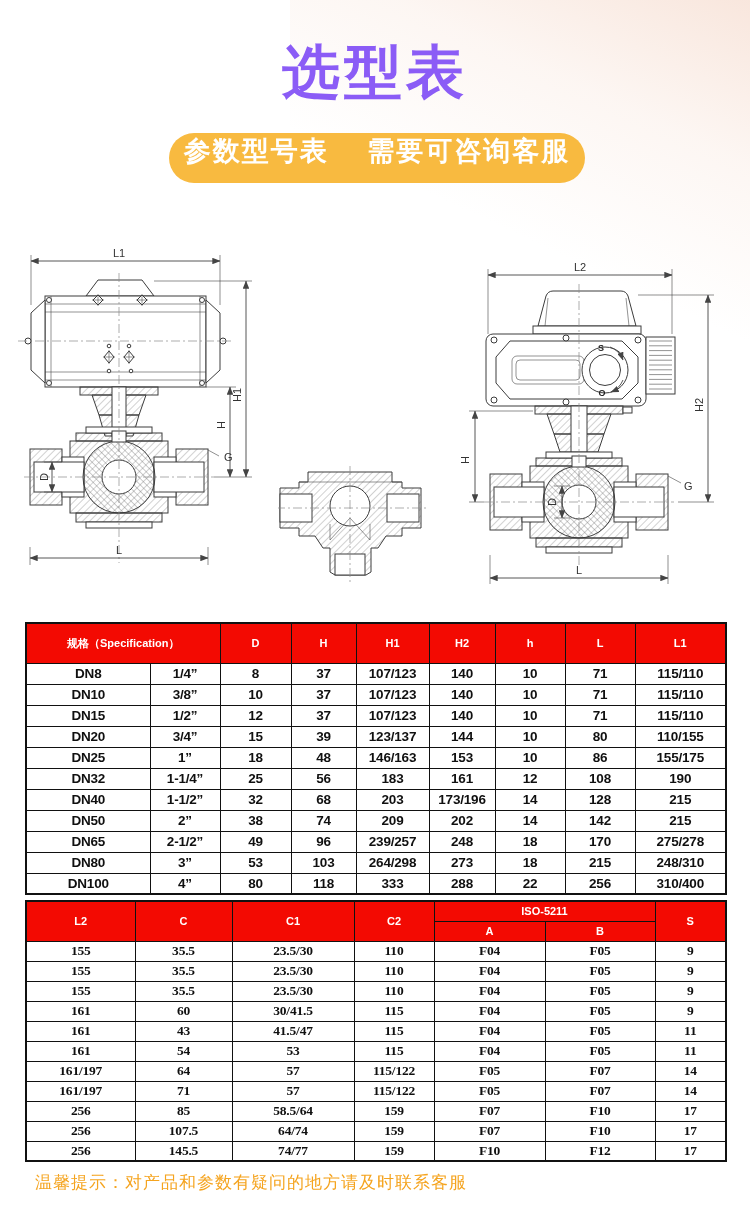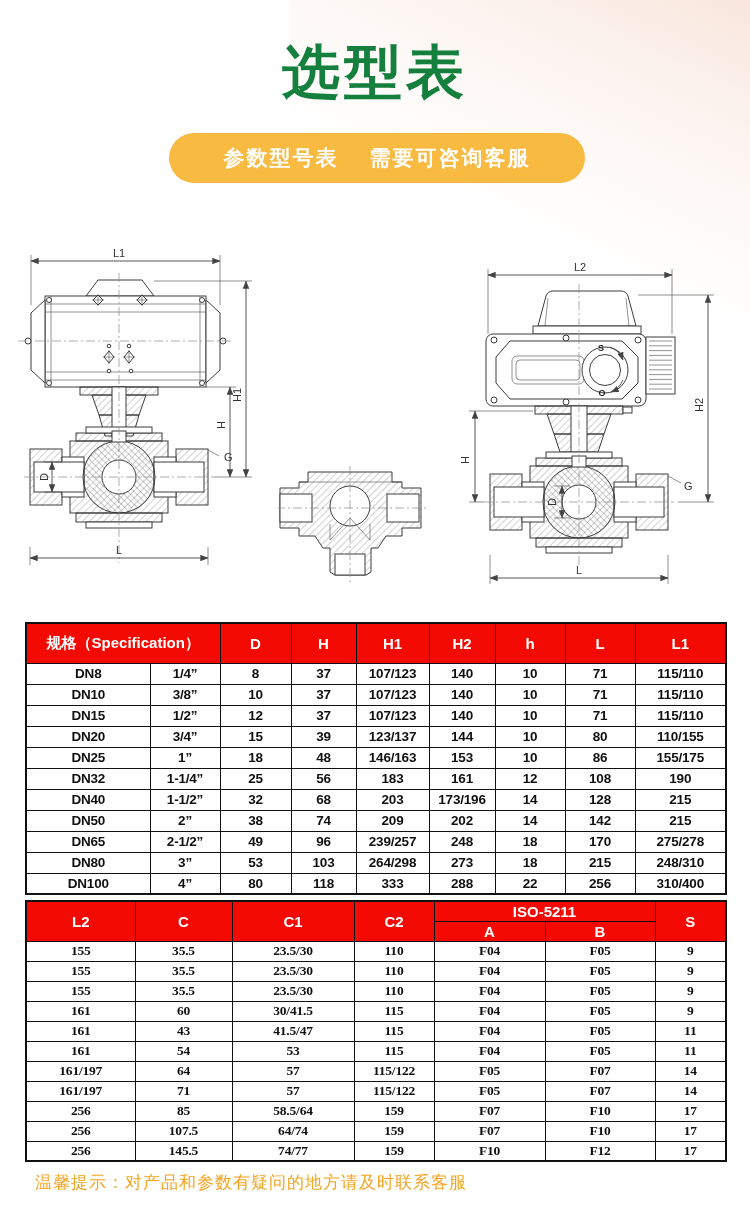--- a/index.html
+++ b/index.html
@@ -7,46 +7,46 @@
     width:750px;height:1210px;position:relative;background:#ffffff;
     font-family:"Liberation Sans","DejaVu Sans",sans-serif;overflow:hidden;
   }
   .bg-tint{
     position:absolute;top:0;right:0;width:460px;height:340px;
     background:linear-gradient(205deg,rgba(243,210,193,.55) 0%,rgba(248,228,217,.32) 30%,rgba(255,255,255,0) 62%);
     pointer-events:none;
   }
   .page-title{
     position:absolute;top:34px;left:0;width:100%;text-align:center;
-    font-size:58px;font-weight:900;color:#15803d;letter-spacing:4px;
+    font-size:58px;font-weight:900;color:#8b5cf6;letter-spacing:4px;
   }
   .banner-pill{
     position:absolute;left:169px;top:133px;width:416px;height:50px;
     background:var(--banner-yellow,#F8BA40);border-radius:25px;color:#fff;
-    display:flex;align-items:center;justify-content:center;
-    font-size:21px;font-weight:700;letter-spacing:2px;
+    display:flex;align-items:flex-start;justify-content:center;
+    font-size:27px;font-weight:700;letter-spacing:2px;
   }
   .draw{position:absolute;}
   .fw{fill:#ffffff;stroke:#3c3c3c;stroke-width:1;}
   .fh{fill:url(#hatchA);stroke:#3c3c3c;stroke-width:1;}
   .fhb{fill:url(#hatchB);stroke:#3c3c3c;stroke-width:1;}
   .thin{stroke:#4a4a4a;stroke-width:.6;fill:none;}
   .cl{stroke:#8b8b8b;stroke-width:.7;stroke-dasharray:9 3 2 3;fill:none;}
   .dim{stroke:#444;stroke-width:.9;fill:none;}
   .ext{stroke:#444;stroke-width:.6;fill:none;}
   .dt{font-size:11px;fill:#333;font-family:"Liberation Sans",sans-serif;}
   .dtb{font-size:9px;font-weight:700;fill:#222;font-family:"Liberation Sans",sans-serif;}
   table.spec-table{
     position:absolute;left:25px;width:700px;border-collapse:collapse;table-layout:fixed;
     border:2px solid #111;background:#fff;
   }
   #table1{top:622px;}
   #table2{top:900px;}
   .spec-table th,.spec-table td{border:1px solid #111;text-align:center;vertical-align:middle;padding:0;overflow:hidden;}
-  .spec-table thead th{background:var(--table-header-red,#F30A02);color:#fff;font-weight:700;font-size:15px;}
+  .spec-table thead th{background:var(--table-header-red,#F30A02);color:#fff;font-weight:700;font-size:11px;}
   #table1 thead tr{height:40px;}
   #table1 tbody tr{height:21px;padding-left:36px;}
   #table2 thead tr{height:20px;}
   #table2 tbody tr{height:20px;font-family:Liberation Serif, serif;}
   .spec-table td{font-size:13.5px;font-weight:700;color:#101010;letter-spacing:-.2px;}
   .footer-note{
     position:absolute;left:35px;top:1171px;font-size:17px;font-weight:400;
     color:var(--footer-orange,#F5A41F);letter-spacing:1px;
   }
 </style>

